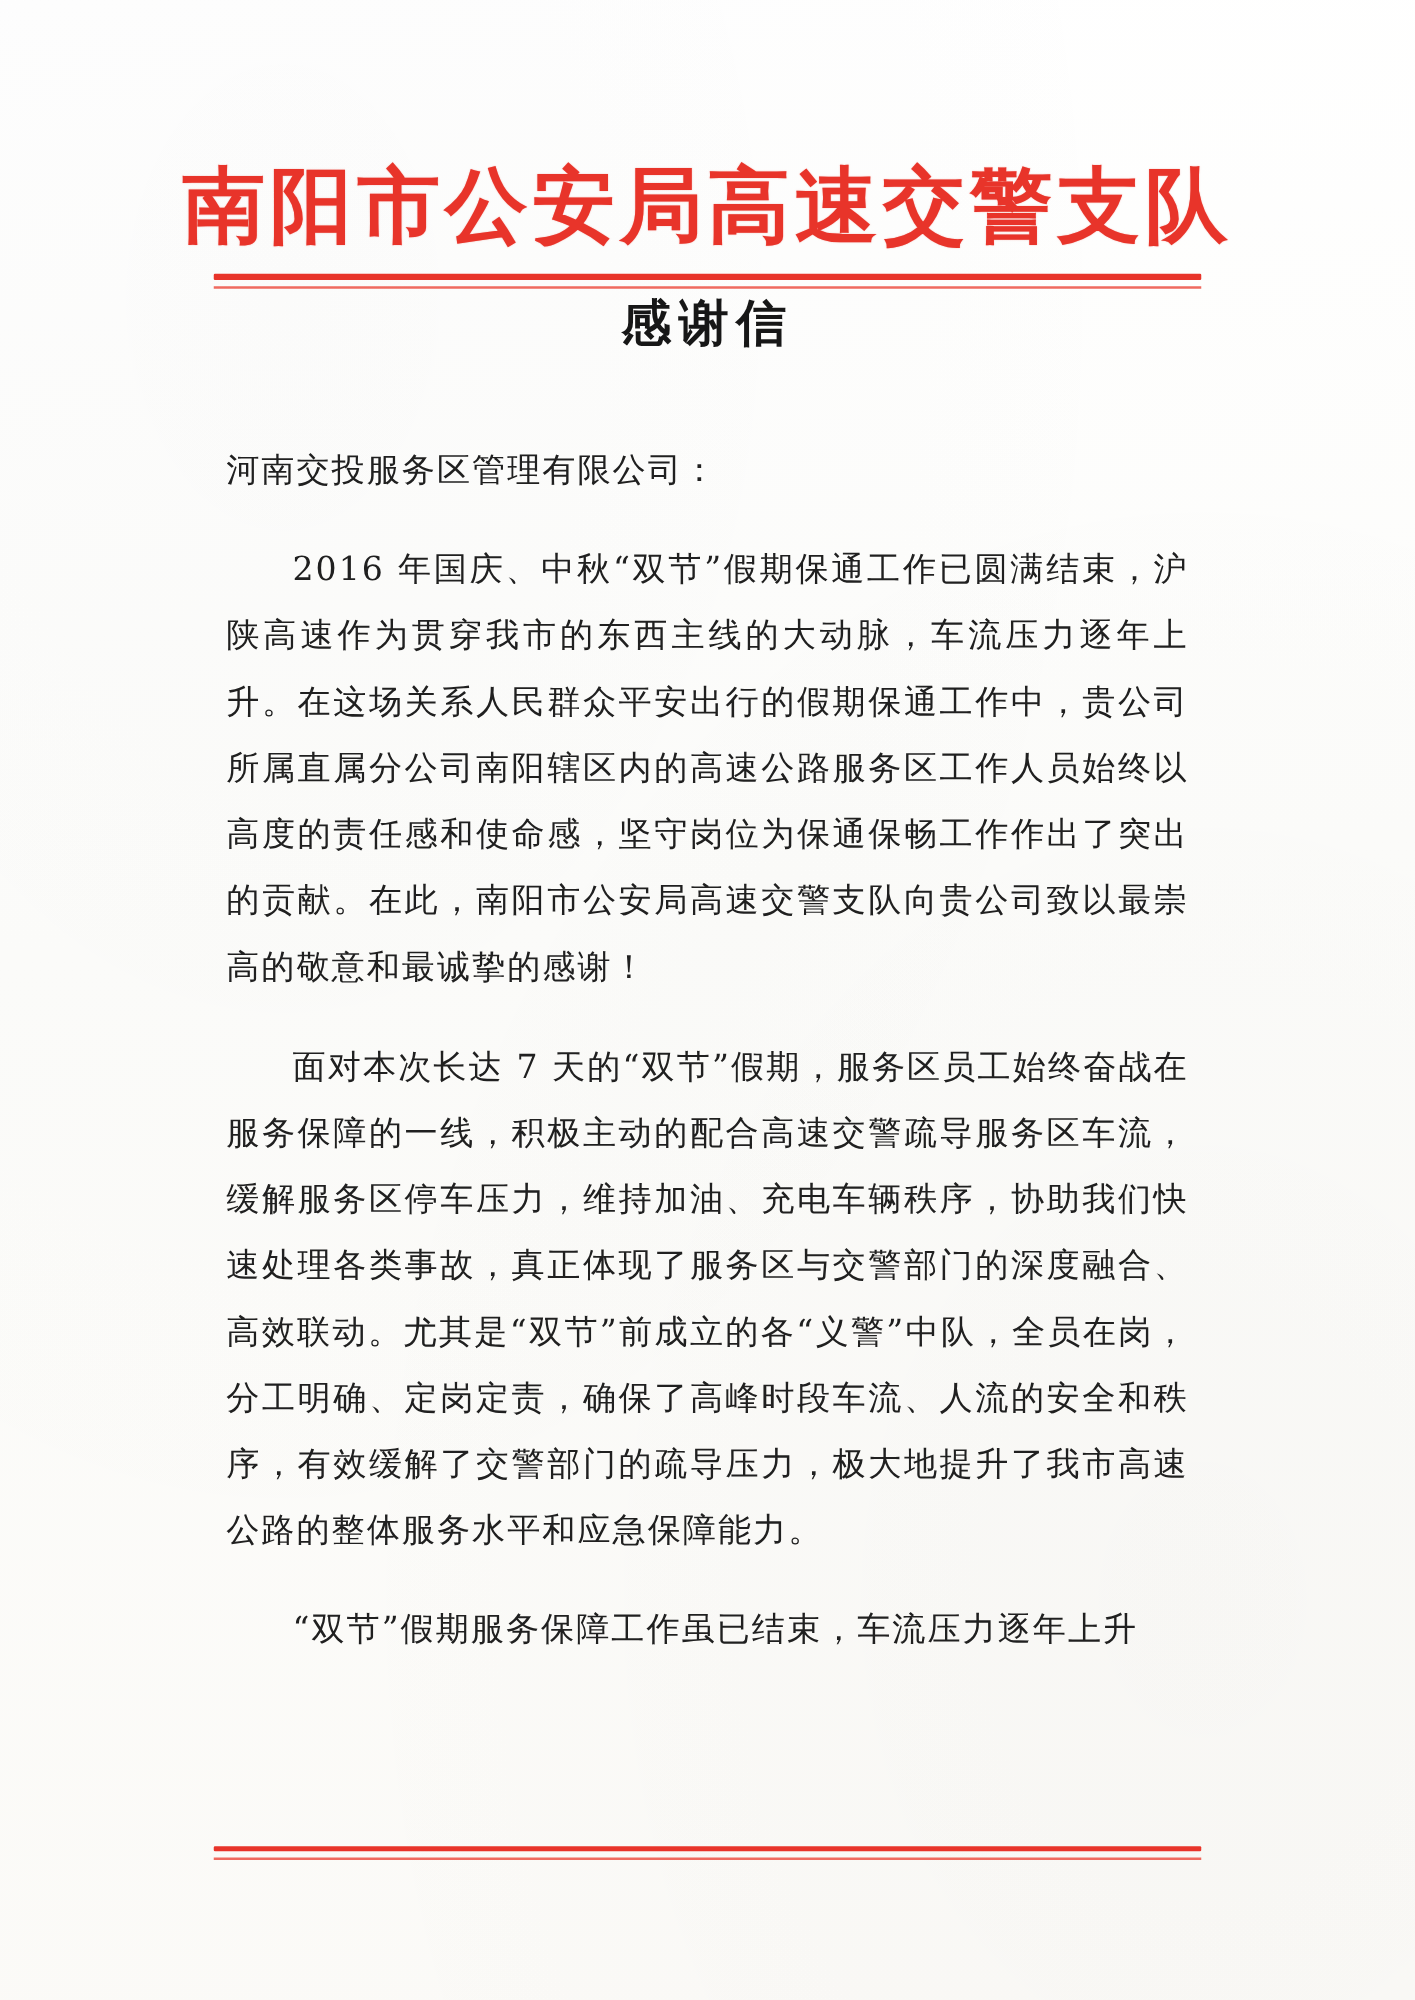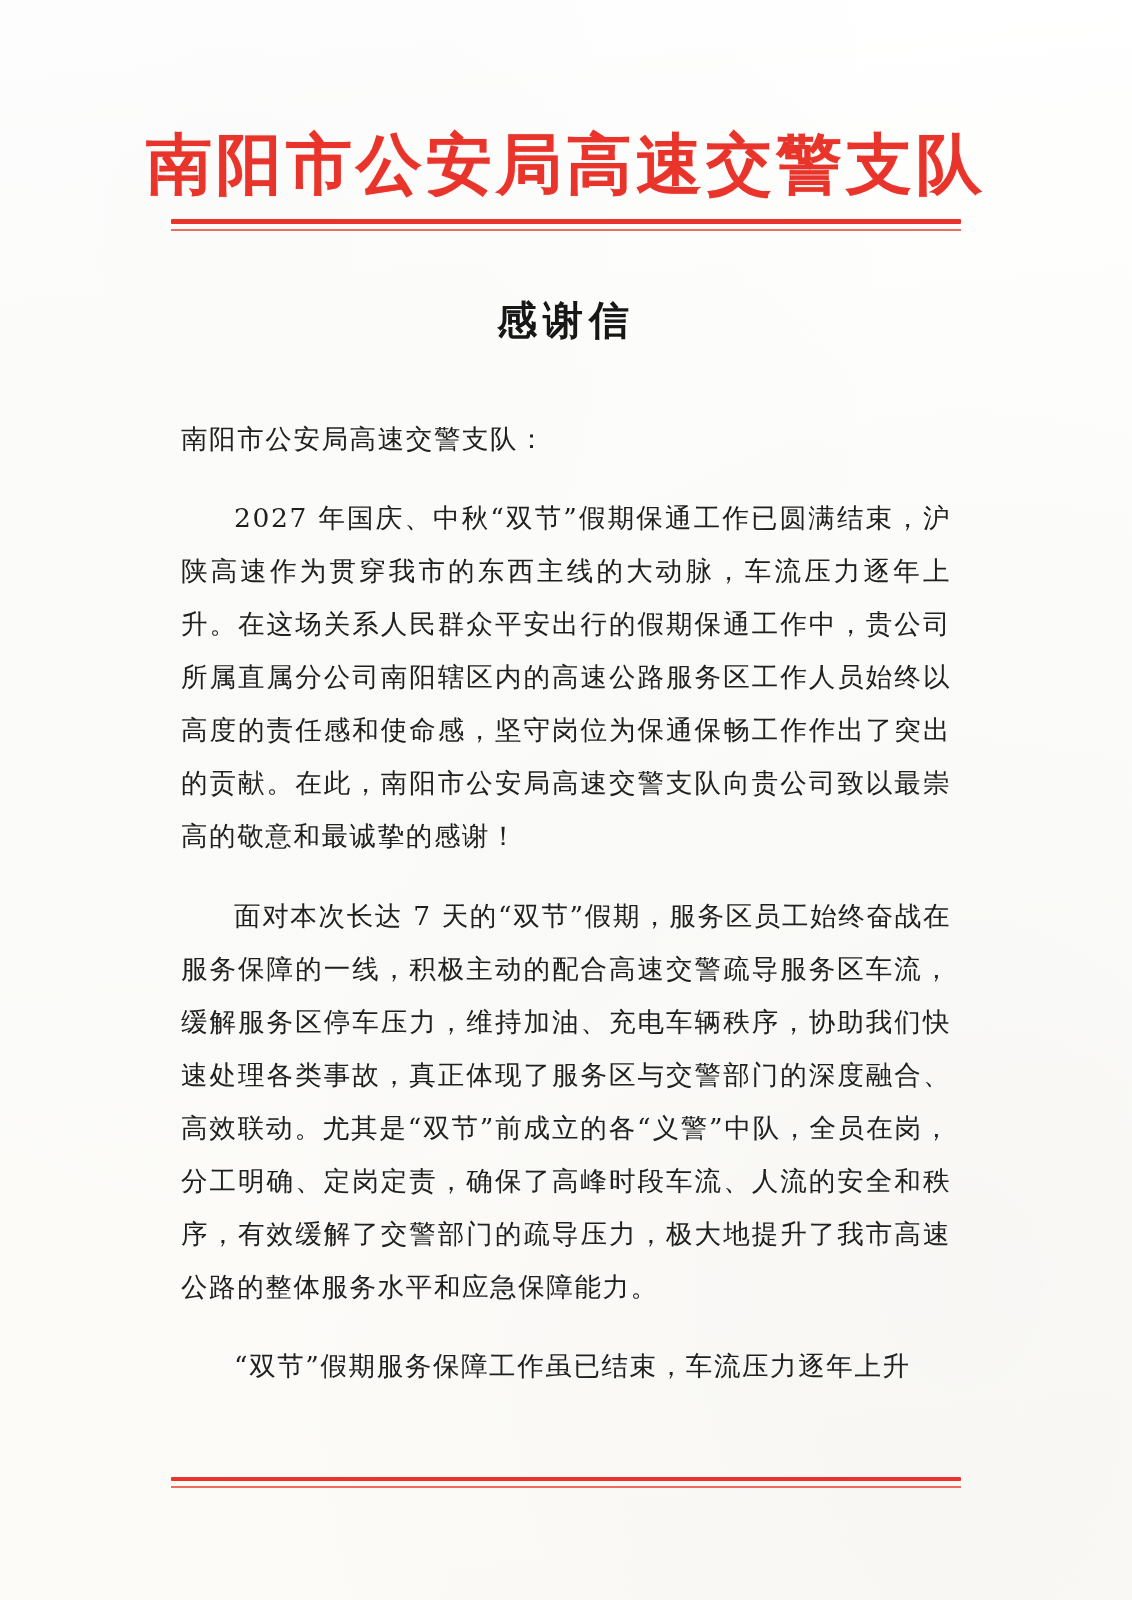--- a/index.html
+++ b/index.html
@@ -64,21 +64,20 @@
     margin-top: 5px;
   }
 
   .doc-title {
     text-align: center;
     font-family: "DejaVu Serif", "Liberation Serif", serif;
     font-weight: bold;
     font-size: 40px;
     letter-spacing: 6px;
     color: #171717;
-    margin-top: 62px;
   }
 
   .body-block {
     margin: 64px auto 0;
     width: 770px;
     font-size: 26.5px;
     line-height: 53px;
     letter-spacing: 1.6px;
     color: #202020;
     font-family: "DejaVu Serif", "Liberation Serif", serif;
@@ -119,22 +118,22 @@
       <div class="letterhead-title">南阳市公安局高速交警支队</div>
       <div class="rule-group">
         <div class="rule-thick"></div>
         <div class="rule-thin"></div>
       </div>
     </div>
 
     <div class="doc-title">感谢信</div>
 
     <div class="body-block">
-      <div class="salutation">南阳市公安局高速交警支队：</div>
-      <p class="para">2027 年国庆、中秋“双节”假期保通工作已圆满结束，沪陕高速作为贯穿我市的东西主线的大动脉，车流压力逐年上升。在这场关系人民群众平安出行的假期保通工作中，贵公司所属直属分公司南阳辖区内的高速公路服务区工作人员始终以高度的责任感和使命感，坚守岗位为保通保畅工作作出了突出的贡献。在此，南阳市公安局高速交警支队向贵公司致以最崇高的敬意和最诚挚的感谢！</p>
+      <div class="salutation">河南交投服务区管理有限公司：</div>
+      <p class="para">2016 年国庆、中秋“双节”假期保通工作已圆满结束，沪陕高速作为贯穿我市的东西主线的大动脉，车流压力逐年上升。在这场关系人民群众平安出行的假期保通工作中，贵公司所属直属分公司南阳辖区内的高速公路服务区工作人员始终以高度的责任感和使命感，坚守岗位为保通保畅工作作出了突出的贡献。在此，南阳市公安局高速交警支队向贵公司致以最崇高的敬意和最诚挚的感谢！</p>
       <p class="para">面对本次长达 7 天的“双节”假期，服务区员工始终奋战在服务保障的一线，积极主动的配合高速交警疏导服务区车流，缓解服务区停车压力，维持加油、充电车辆秩序，协助我们快速处理各类事故，真正体现了服务区与交警部门的深度融合、高效联动。尤其是“双节”前成立的各“义警”中队，全员在岗，分工明确、定岗定责，确保了高峰时段车流、人流的安全和秩序，有效缓解了交警部门的疏导压力，极大地提升了我市高速公路的整体服务水平和应急保障能力。</p>
       <p class="para">“双节”假期服务保障工作虽已结束，车流压力逐年上升</p>
     </div>
 
   </div>
 
   <div class="footer-rules">
     <div class="rule-thick"></div>
     <div class="rule-thin"></div>
   </div>

